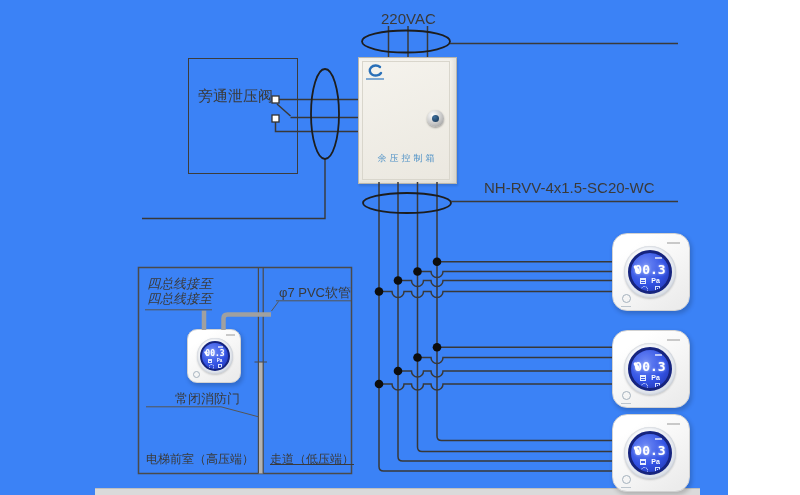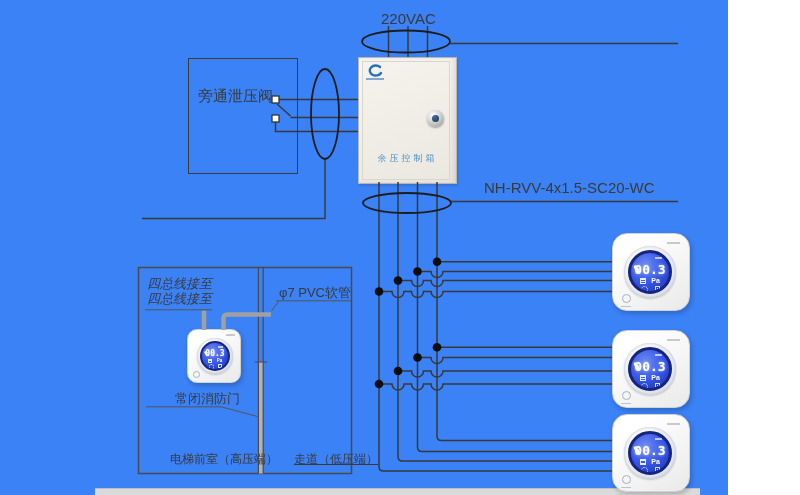--- a/index.html
+++ b/index.html
@@ -3,21 +3,21 @@
 <meta charset="utf-8">
 <style>
   html,body{margin:0;padding:0;background:#fff;}
   #canvas{
     position:relative;width:728px;height:495px;background:#3b82f6;overflow:hidden;
     font-family:"Liberation Sans",sans-serif;color:#333;
   }
   .lbl{position:absolute;white-space:nowrap;color:#3a3a3a;z-index:6;}
   .fs15{font-size:15px;}
   .fs13{font-size:13px;}
-  .fs12{font-size:12px;margin-left:24px;}
+  .fs12{font-size:12px;}
   
   .cbox{position:absolute;left:358px;top:57px;width:97px;height:125px;z-index:2;
     background:linear-gradient(160deg,#f8f6f1,#e9e6de);
     border:1px solid #b9b6ac;box-shadow:inset -3px 0 4px rgba(0,0,0,.08),1px 2px 2px rgba(0,0,0,.12);}
   .cbox .door{position:absolute;left:3px;top:3px;right:6px;bottom:3px;
     border:1px solid #d9d6cc;background:linear-gradient(160deg,#f5f3ed,#ebe8e0);}
   .cbox .brand{position:absolute;left:7px;top:5px;width:20px;height:20px;}
   .cbox .brand .bar{position:absolute;left:0;top:15px;width:18px;height:2px;background:#7fa9d2;}
   .cbox-label{position:absolute;left:0;bottom:18px;width:100%;text-align:center;
     color:#5193c7;font-size:9px;letter-spacing:3px;}

